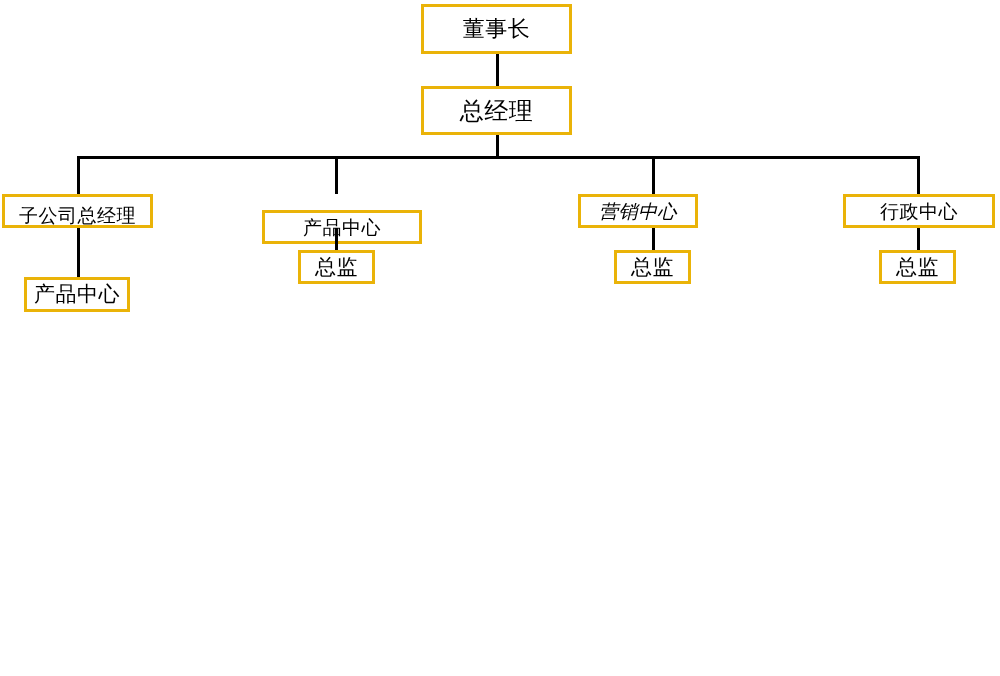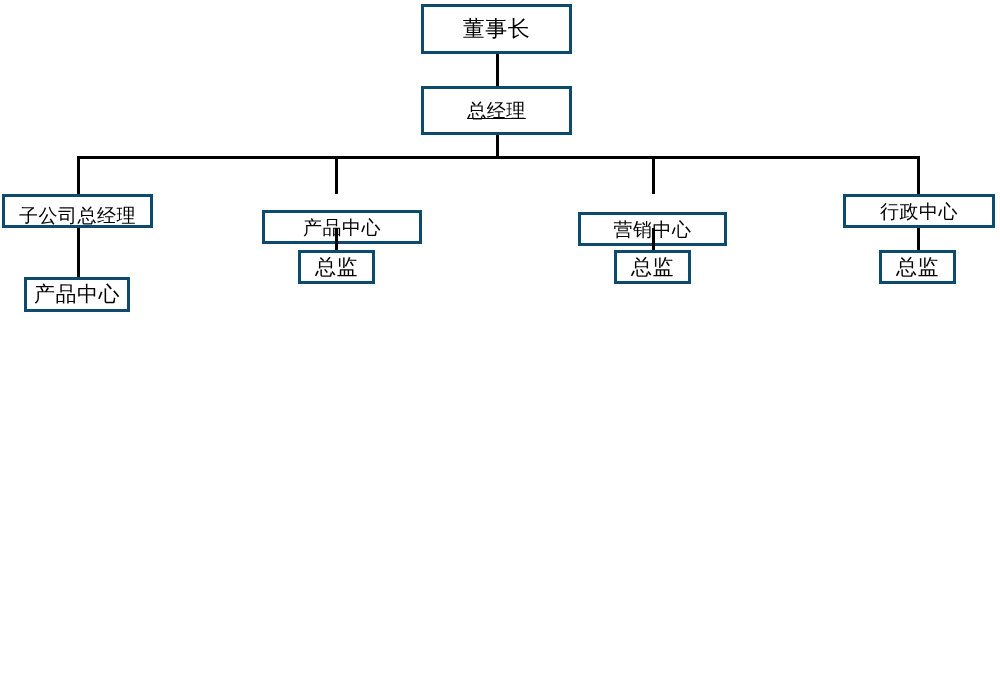--- a/index.html
+++ b/index.html
@@ -13,36 +13,36 @@
     width: 1000px;
     height: 676px;
     background: #ffffff;
     overflow: hidden;
     font-family: "DejaVu Sans", "Liberation Sans", sans-serif;
   }
   .node {
     position: absolute;
     box-sizing: border-box;
     background: #ffffff;
-    border: 3px solid #0c4a6e;
+    border: 3px solid #eab308;
     color: #000000;
     display: flex;
     align-items: center;
     justify-content: center;
     text-align: center;
     line-height: 1;
     white-space: nowrap;
     letter-spacing: 0.5px;
   }
   .node-label {
     display: block;
     padding: 0 2px;
   }
   .lvl1 { font-size: 22px; }
-  .lvl2 { font-size: 19px; text-decoration: underline; }
+  .lvl2 { font-size: 24px; }
   .lvl3 { font-size: 19px; }
   .lvl4 { font-size: 21px; }
 
   .connector {
     position: absolute;
     background: #000000;
   }
   .v-line { width: 3px; }
   .h-line { height: 3px; }
 </style>
@@ -71,21 +71,21 @@
   <div class="connector v-line" style="left:917px; top:156px; height:38px;"></div>
 
   <div class="node lvl3" style="left:2px; top:194px; width:151px; height:34px;align-items:flex-end;">
     <span class="node-label">子公司总经理</span>
   </div>
 
   <div class="node lvl3" style="left:262px; top:194px; width:160px; height:34px;margin-top:16px;">
     <span class="node-label">产品中心</span>
   </div>
 
-  <div class="node lvl3" style="left:578px; top:212px; width:149px; height:34px;">
+  <div class="node lvl3" style="left:578px; top:194px; width:120px; height:34px;font-style:italic;">
     <span class="node-label">营销中心</span>
   </div>
 
   <div class="node lvl3" style="left:843px; top:194px; width:152px; height:34px;text-align:center;">
     <span class="node-label">行政中心</span>
   </div>
 
   <div class="connector v-line" style="left:77px; top:228px; height:49px;"></div>
   <div class="connector v-line" style="left:335px; top:228px; height:22px;"></div>
   <div class="connector v-line" style="left:652px; top:228px; height:22px;"></div>

